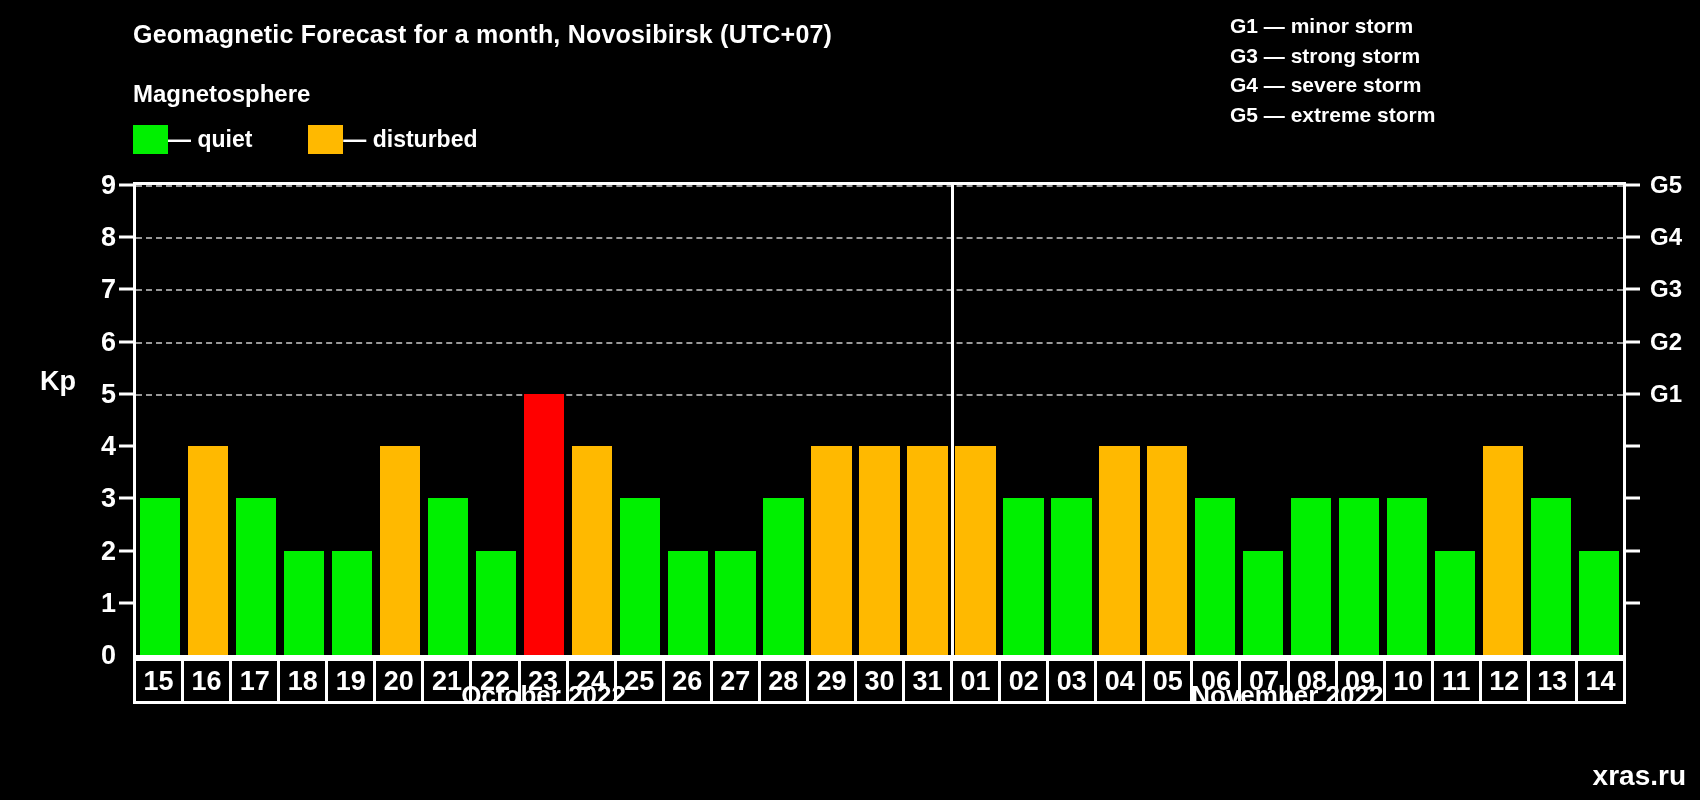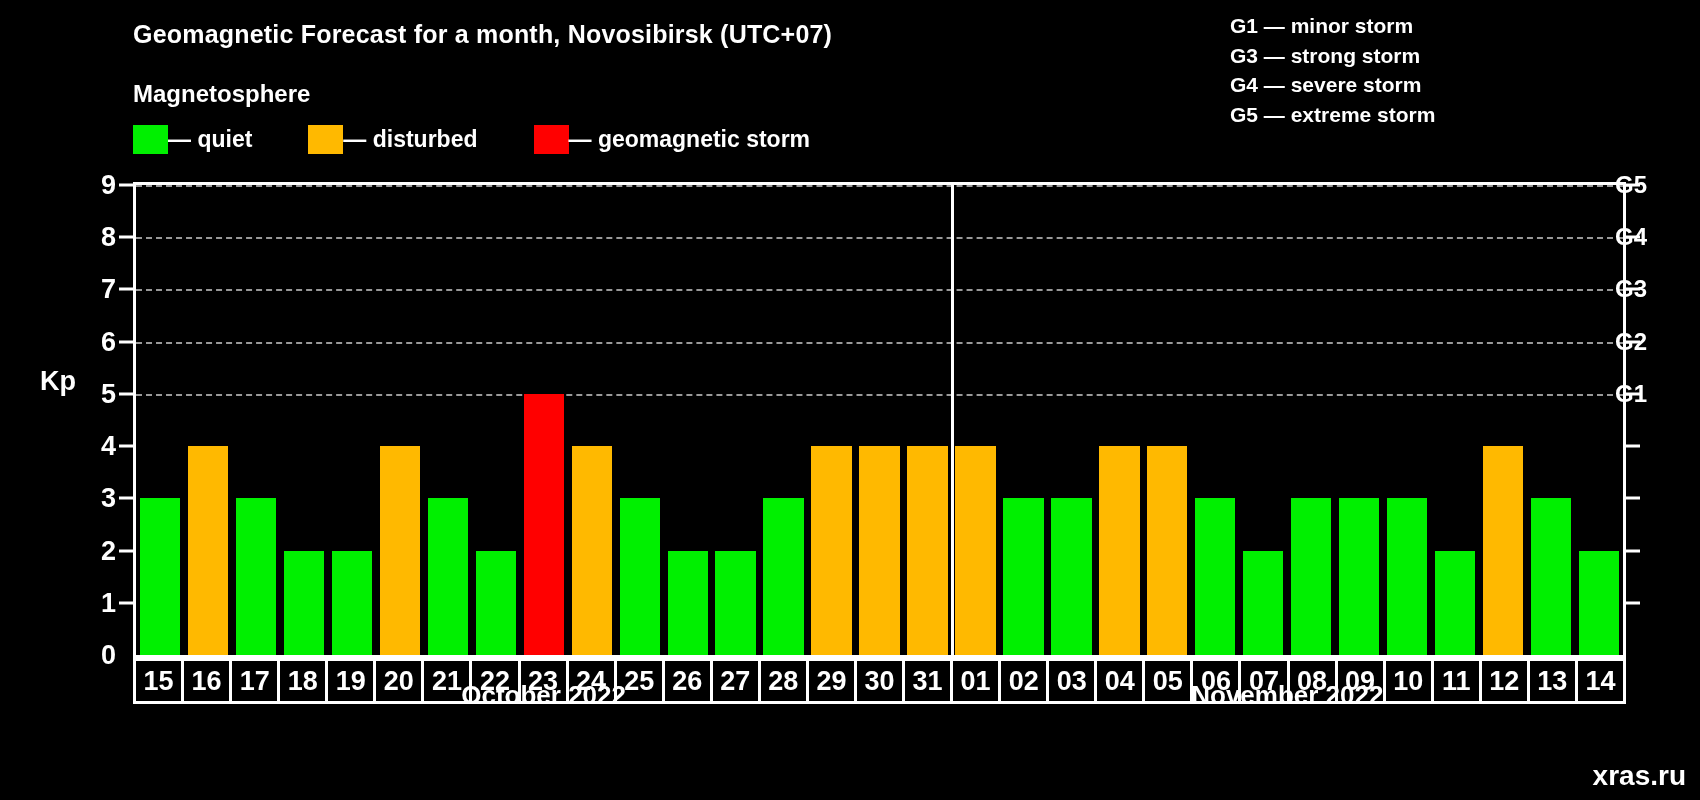--- a/index.html
+++ b/index.html
@@ -31,21 +31,21 @@
   #month-divider{position:absolute;top:0;bottom:0;width:3px;background:#fff;}
 
   
   .ytick-label{position:absolute;right:1584px;font-size:27px;font-weight:bold;text-align:right;
                transform:translateY(-50%);white-space:nowrap;}
   .ytick{position:absolute;left:119px;width:14px;height:3px;background:#fff;transform:translateY(-50%);}
   #kp-label{position:absolute;left:40px;top:381px;font-size:27px;font-weight:bold;transform:translateY(-50%);}
 
   
   .gtick{position:absolute;left:1626px;width:14px;height:3px;background:#fff;transform:translateY(-50%);}
-  .g-axis-label{position:absolute;left:1615px;font-size:24px;font-weight:bold;transform:translateY(-50%);white-space:nowrap;text-align:center;}
+  .g-axis-label{position:absolute;left:1650px;font-size:24px;font-weight:bold;transform:translateY(-50%);white-space:nowrap;text-align:center;}
 
   
   #daystrip{position:absolute;left:133px;top:658px;width:1493px;height:46px;display:flex;box-sizing:border-box;}
   .day-cell{flex:1 1 0;border:3px solid #fff;margin-left:-3px;box-sizing:border-box;
             display:flex;align-items:center;justify-content:center;
             font-size:27px;font-weight:bold;background:#000;}
   .day-cell:first-child{margin-left:0;}
 
   
   .month-caption{position:absolute;top:680px;font-size:26px;font-weight:bold;white-space:nowrap;text-align:center;}
@@ -59,24 +59,20 @@
 <div id="mag-title">Magnetosphere</div>
 
 <div id="legend">
     <div class="lg-item">
       <span class="lg-swatch" style="background: rgb(0, 240, 0);"></span>
       <span class="lg-text">— quiet</span>
     </div>
     <div class="lg-item">
       <span class="lg-swatch" style="background: rgb(255, 185, 0);"></span>
       <span class="lg-text">— disturbed</span>
-    </div>
-    <div class="lg-item">
-      <span class="lg-swatch" style="background: rgb(255, 0, 0);"></span>
-      <span class="lg-text">— geomagnetic storm</span>
     </div>
   </div>
 <div id="gscale">
     <div class="g-line">G1 — minor storm</div>
     <div class="g-line">G3 — strong storm</div>
     <div class="g-line">G4 — severe storm</div>
     <div class="g-line">G5 — extreme storm</div>
   </div>
 
 <div id="plot">

